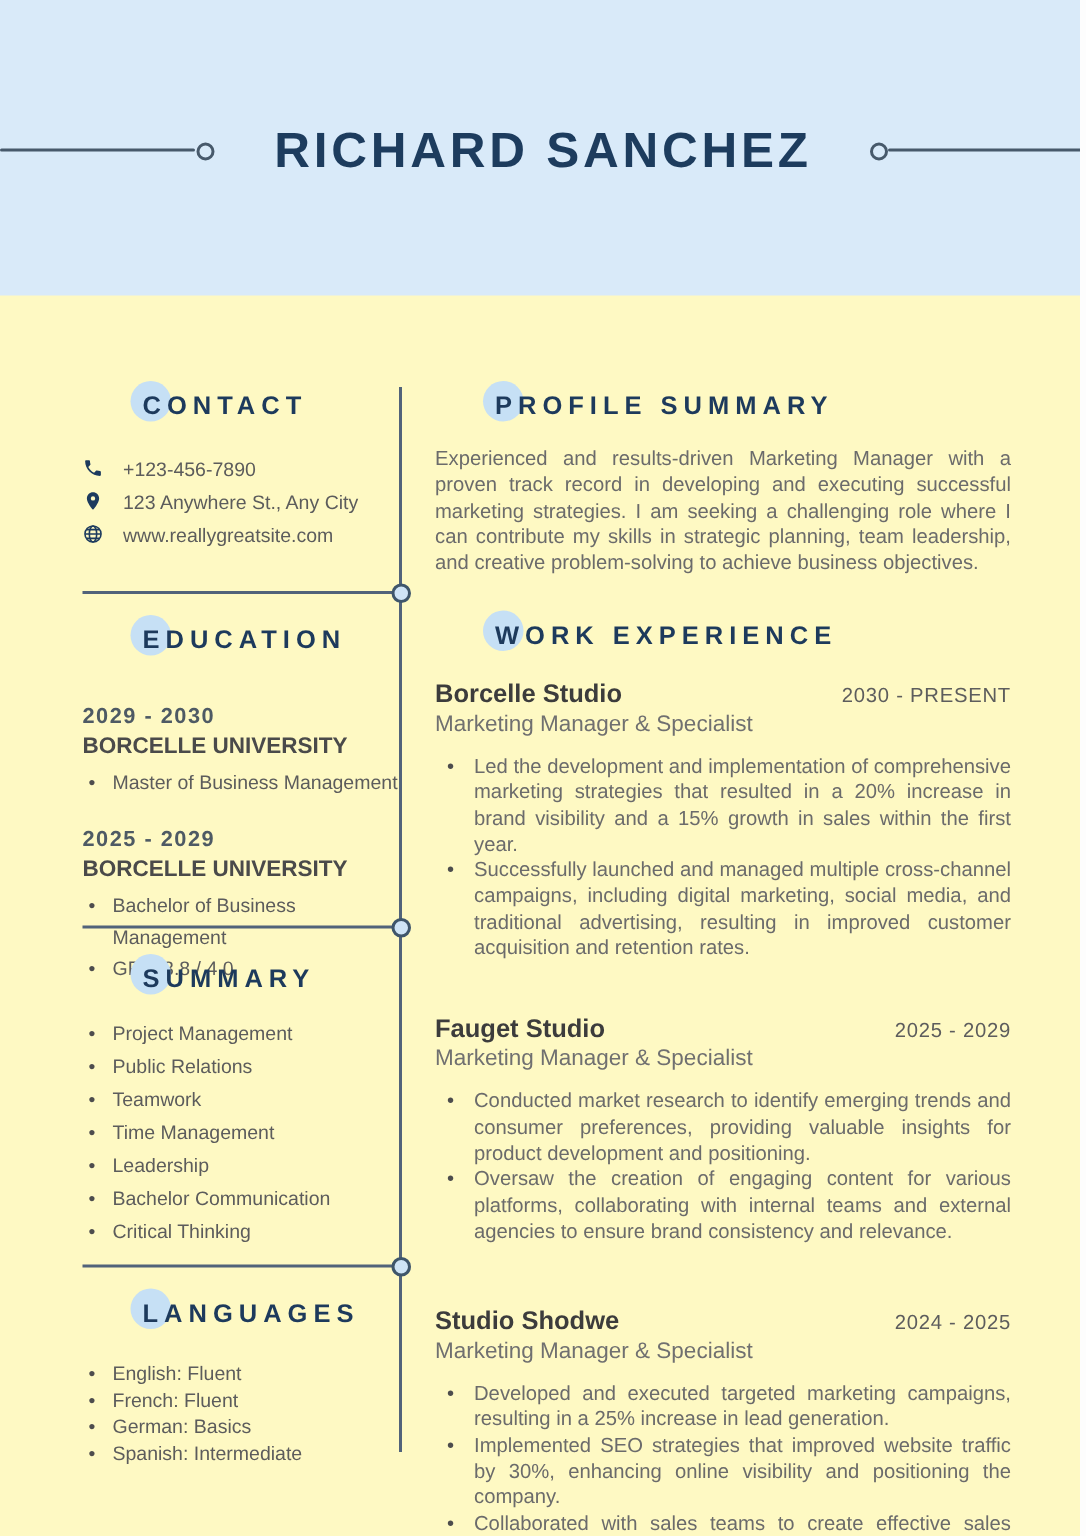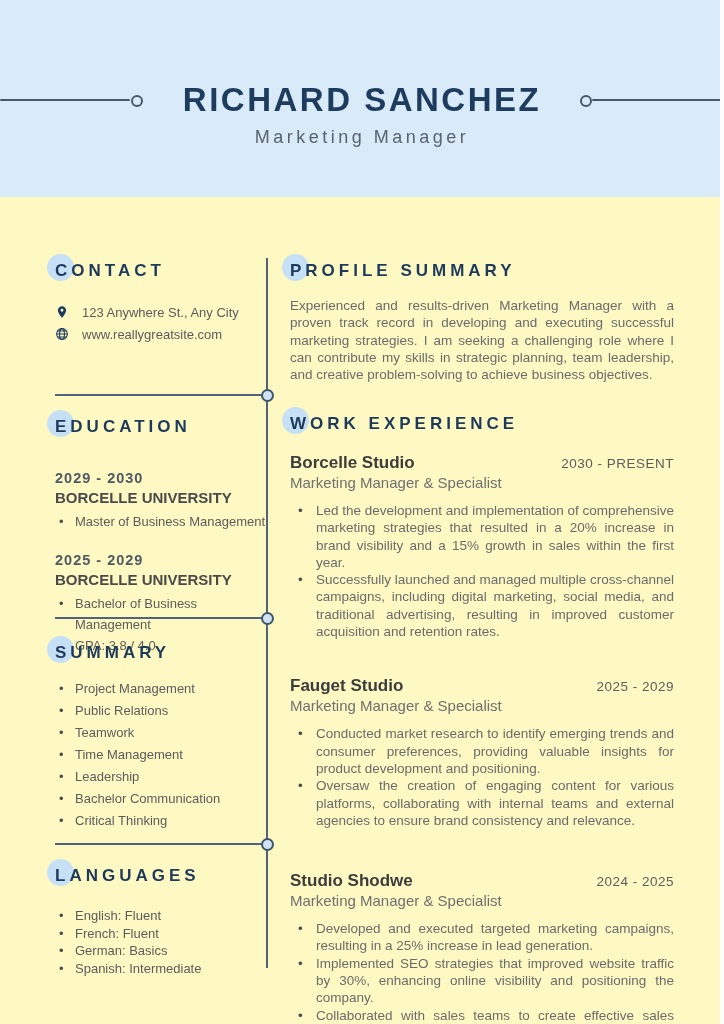--- a/index.html
+++ b/index.html
@@ -25,21 +25,21 @@
   
   .v-divider{position:absolute;left:266px;top:258px;width:2px;height:710px;background:#51637a;}
   .h-rule{position:absolute;left:55px;width:213px;height:2px;background:#51637a;}
   .node{position:absolute;left:261px;width:9px;height:9px;border:2px solid #3f566b;border-radius:50%;background:#cfe4f6;z-index:2;}
 
   
   .left-col{position:absolute;left:55px;width:213px;}
   .right-col{position:absolute;left:290px;width:384px;}
 
   
-  .sec-head{position:relative;height:24px;margin-bottom:0;}
+  .sec-head{position:relative;height:24px;margin-bottom:0;margin-left:40px;}
   .accent{position:absolute;left:-8px;top:-5px;width:27px;height:27px;background:#c6e0f5;border-radius:50%;}
   .sec-title{position:relative;font-size:17px;font-weight:bold;letter-spacing:4px;color:#1d3a5c;line-height:24px;}
 
   
   .c-rows{margin-top:18px;}
   .c-row{display:flex;align-items:center;height:22px;}
   .c-icon{width:14px;height:14px;margin-right:13px;flex:0 0 14px;color:#1d3b5e;display:flex;align-items:center;}
   .c-icon svg{width:14px;height:14px;display:block;}
   .c-text{font-size:13px;color:#5c5c5c;white-space:nowrap;}
 
@@ -70,37 +70,44 @@
 <body>
 
 <div class="page">
 
   <div class="header">
     <div class="deco-line left"></div>
     <div class="ring left"></div>
     <div class="ring right"></div>
     <div class="deco-line right"></div>
     <div class="name">RICHARD SANCHEZ</div>
-    <div class="subtitle">Marketing Manager</div>
   </div>
 
   <div class="v-divider"></div>
   <div class="h-rule" style="top:394px;"></div>
   <div class="h-rule" style="top:617px;"></div>
   <div class="h-rule" style="top:843px;"></div>
   <div class="node" style="top:389px;"></div>
   <div class="node" style="top:612px;"></div>
   <div class="node" style="top:838px;"></div>
 
   <div class="left-col" style="top:259px;">
     <div class="sec-head">
       <span class="accent"></span>
       <span class="sec-title">CONTACT</span>
     </div>
     <div class="c-rows">
+      <div class="c-row">
+        <span class="c-icon">
+          <svg viewBox="0 0 24 24" fill="currentColor">
+              <path d="M6.62 10.79c1.44 2.83 3.76 5.15 6.59 6.59l2.2-2.2c.27-.27.67-.36 1.02-.24 1.12.37 2.33.57 3.57.57.55 0 1 .45 1 1V20c0 .55-.45 1-1 1-9.39 0-17-7.61-17-17 0-.55.45-1 1-1h3.5c.55 0 1 .45 1 1 0 1.25.2 2.45.57 3.57.11.35.03.74-.25 1.02l-2.2 2.2z"></path>
+            </svg>
+        </span>
+        <span class="c-text">+123-456-7890</span>
+      </div>
       <div class="c-row">
         <span class="c-icon">
           <svg viewBox="0 0 24 24" fill="currentColor">
               <path d="M12 2C8.13 2 5 5.13 5 9c0 5.25 7 13 7 13s7-7.75 7-13c0-3.87-3.13-7-7-7zm0 9.5a2.5 2.5 0 1 1 0-5 2.5 2.5 0 0 1 0 5z"></path>
             </svg>
         </span>
         <span class="c-text">123 Anywhere St., Any City</span>
       </div>
       <div class="c-row">
         <span class="c-icon">

